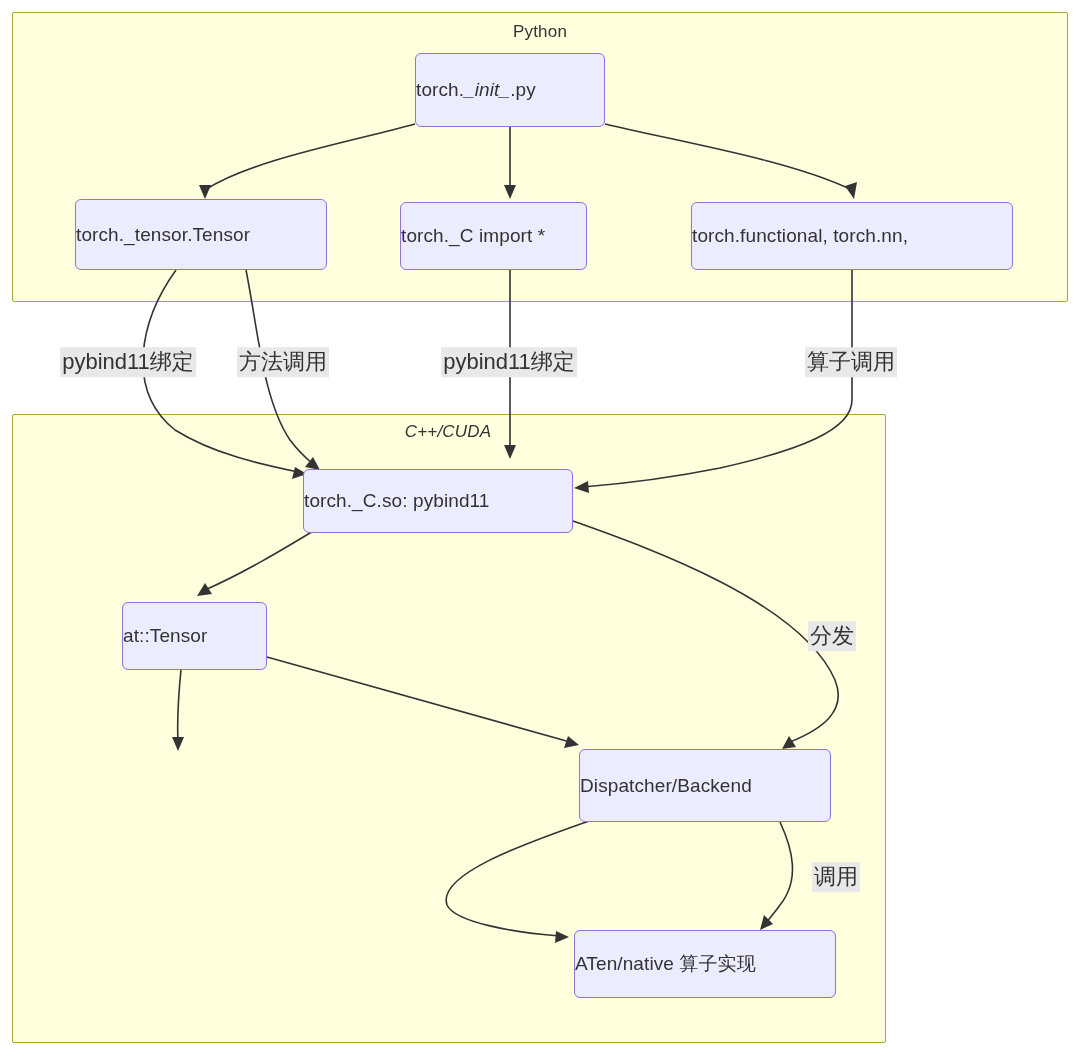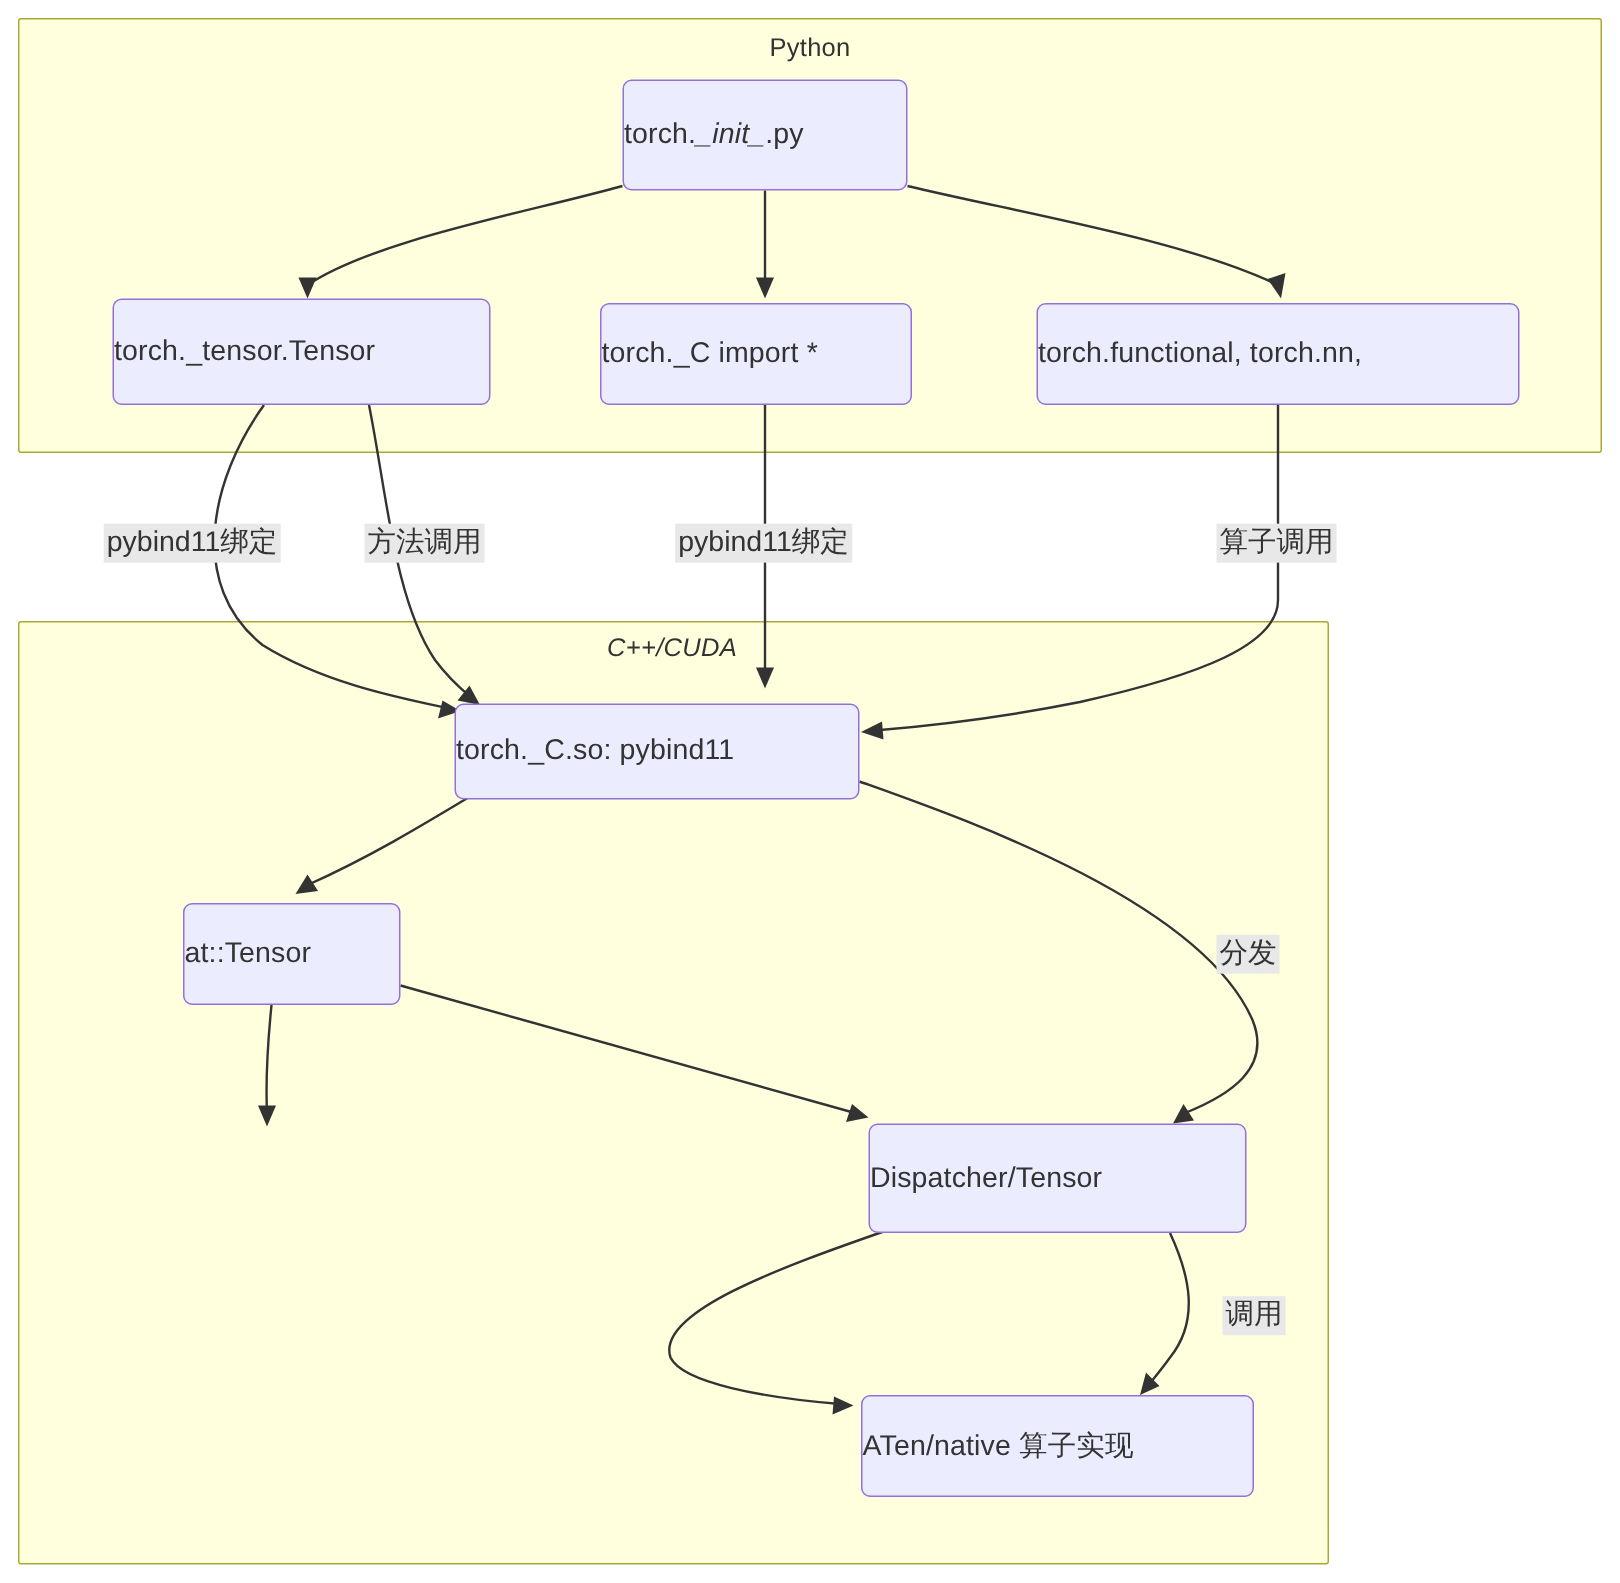--- a/index.html
+++ b/index.html
@@ -54,21 +54,21 @@
     white-space: nowrap;
     letter-spacing: 0.1px;
   }
   .node .ital {
     font-style: italic;
   }
   .edge-label {
     position: absolute;
     background: #e8e8e8;
     color: #333333;
-    font-size: 19px;
+    font-size: 22px;
     line-height: 1.25;
     padding: 1px 2px;
     white-space: nowrap;
     transform: translate(-50%, -50%);
     box-sizing: border-box;
   }
   .edge-path {
     fill: none;
     stroke: #333333;
     stroke-width: 1.6px;
@@ -134,39 +134,39 @@
   <div class="node" style="left:415px; top:53px; width:190px; height:74px;">
     <span>
       <span>torch.</span><span class="ital">_init_</span><span>.py</span>
     </span>
   </div>
 
   <div class="node" style="left:75px; top:199px; width:252px; height:71px;">
     <span>torch._tensor.Tensor</span>
   </div>
 
-  <div class="node" style="left:400px; top:202px; width:208px; height:68px;">
+  <div class="node" style="left:400px; top:202px; width:187px; height:68px;">
     <span>torch._C import *</span>
   </div>
 
   <div class="node" style="left:691px; top:202px; width:322px; height:68px;">
     <span>torch.functional, torch.nn,</span>
   </div>
 
   <div class="node" style="left:303px; top:469px; width:270px; height:64px;">
     <span>torch._C.so: pybind11</span>
   </div>
 
   <div class="node" style="left:122px; top:602px; width:145px; height:68px;">
     <span>at::Tensor</span>
   </div>
 
 
   <div class="node" style="left:579px; top:749px; width:252px; height:73px;">
-    <span>Dispatcher/Tensor</span>
+    <span>Dispatcher/Backend</span>
   </div>
 
   <div class="node" style="left:574px; top:930px; width:262px; height:68px;">
     <span>ATen/native 算子实现</span>
   </div>
 
   <div class="edge-label" style="left:128px; top:362px;">pybind11绑定</div>
   <div class="edge-label" style="left:283px; top:362px;">方法调用</div>
   <div class="edge-label" style="left:509px; top:362px;">pybind11绑定</div>
   <div class="edge-label" style="left:851px; top:362px;">算子调用</div>

